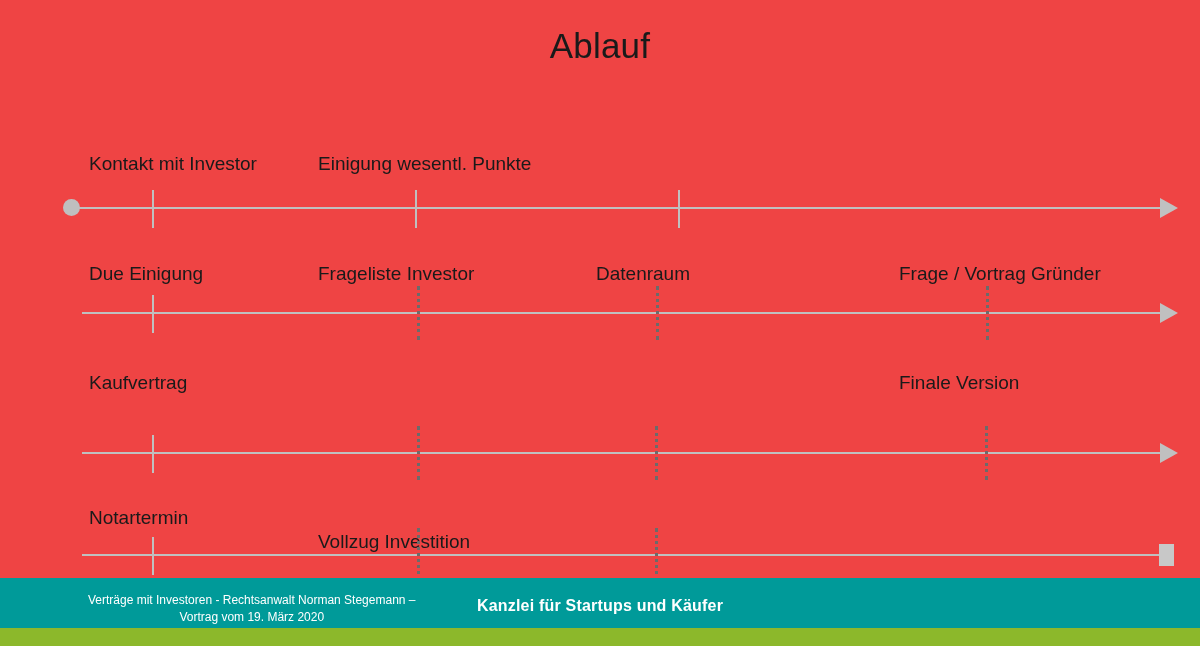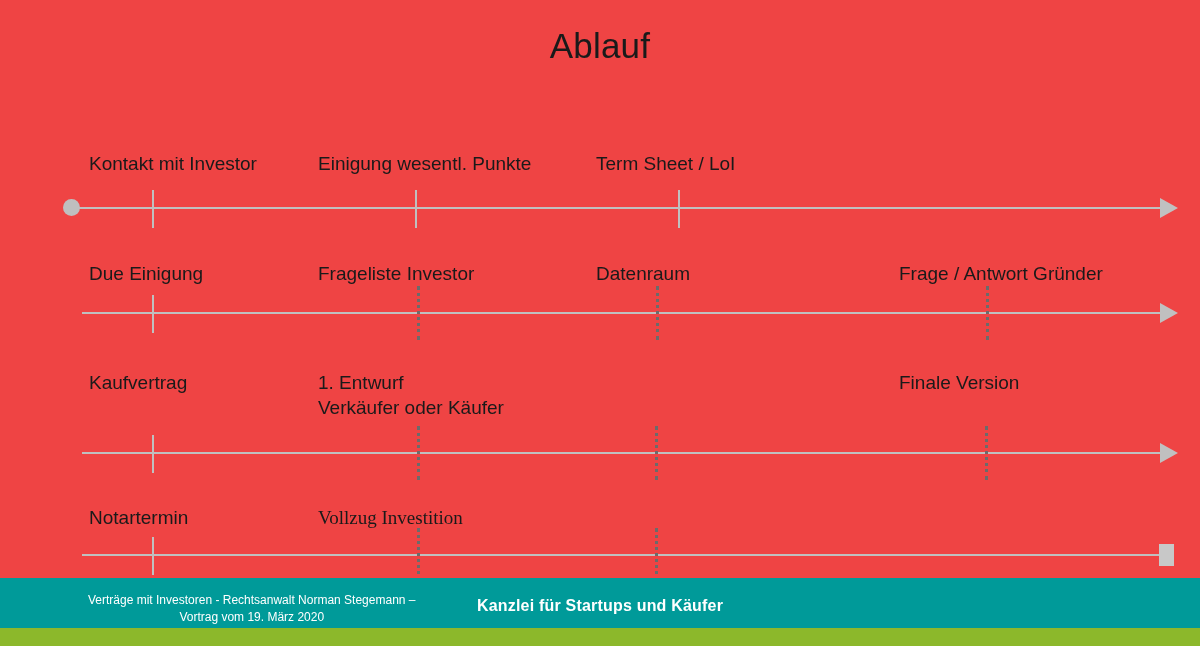--- a/index.html
+++ b/index.html
@@ -141,61 +141,58 @@
 <body>
 
 <div id="slide">
 
   <div class="title-block">
     <div class="title-line">Ablauf</div>
   </div>
 
   <div class="label" style="left:89px; top:151px;">Kontakt mit Investor</div>
   <div class="label" style="left:318px; top:151px;">Einigung wesentl. Punkte</div>
-  <div class="label" style="left:596px; top:151px;">Term Sheet / LoI</div>
 
   <div class="row" style="top:207px;">
     <div class="axis" style="left:70px; width:1102px;"></div>
     <div class="start-dot" style="left:63px;"></div>
     <div class="tick-solid" style="left:152px;"></div>
     <div class="tick-solid" style="left:415px;"></div>
     <div class="tick-solid" style="left:678px;"></div>
     <div class="arrow-head" style="left:1160px;"></div>
   </div>
 
   <div class="label" style="left:89px; top:261px;">Due Einigung</div>
   <div class="label" style="left:318px; top:261px;">Frageliste Investor</div>
   <div class="label" style="left:596px; top:261px;">Datenraum</div>
-  <div class="label" style="left:899px; top:261px;">Frage / Antwort Gründer</div>
+  <div class="label" style="left:899px; top:261px;">Frage / Vortrag Gründer</div>
 
   <div class="row" style="top:312px;">
     <div class="axis" style="left:82px; width:1090px;"></div>
     <div class="tick-solid" style="left:152px;"></div>
     <div class="tick-dotted" style="left:417px;"></div>
     <div class="tick-dotted" style="left:656px;"></div>
     <div class="tick-dotted" style="left:986px;"></div>
     <div class="arrow-head" style="left:1160px;"></div>
   </div>
 
   <div class="label" style="left:89px; top:370px;">Kaufvertrag</div>
-  <div class="label" style="left:318px; top:370px;">1. Entwurf
-Verkäufer oder Käufer</div>
   <div class="label" style="left:899px; top:370px;">Finale Version</div>
 
   <div class="row" style="top:452px;">
     <div class="axis" style="left:82px; width:1090px;"></div>
     <div class="tick-solid" style="left:152px;"></div>
     <div class="tick-dotted" style="left:417px;"></div>
     <div class="tick-dotted" style="left:655px;"></div>
     <div class="tick-dotted" style="left:985px;"></div>
     <div class="arrow-head" style="left:1160px;"></div>
   </div>
 
   <div class="label" style="left:89px; top:505px;">Notartermin</div>
-  <div class="label" style="left:318px; top:505px;font-family:Liberation Serif, serif;">Vollzug Investition</div>
+  <div class="label" style="left:318px; top:529px;">Vollzug Investition</div>
 
   <div class="row" style="top:554px;">
     <div class="axis" style="left:82px; width:1085px;"></div>
     <div class="tick-solid" style="left:152px;"></div>
     <div class="tick-dotted" style="left:417px;"></div>
     <div class="tick-dotted" style="left:655px;"></div>
     <div class="end-square" style="left:1159px;"></div>
   </div>
 
   <div class="footer-band"></div>

